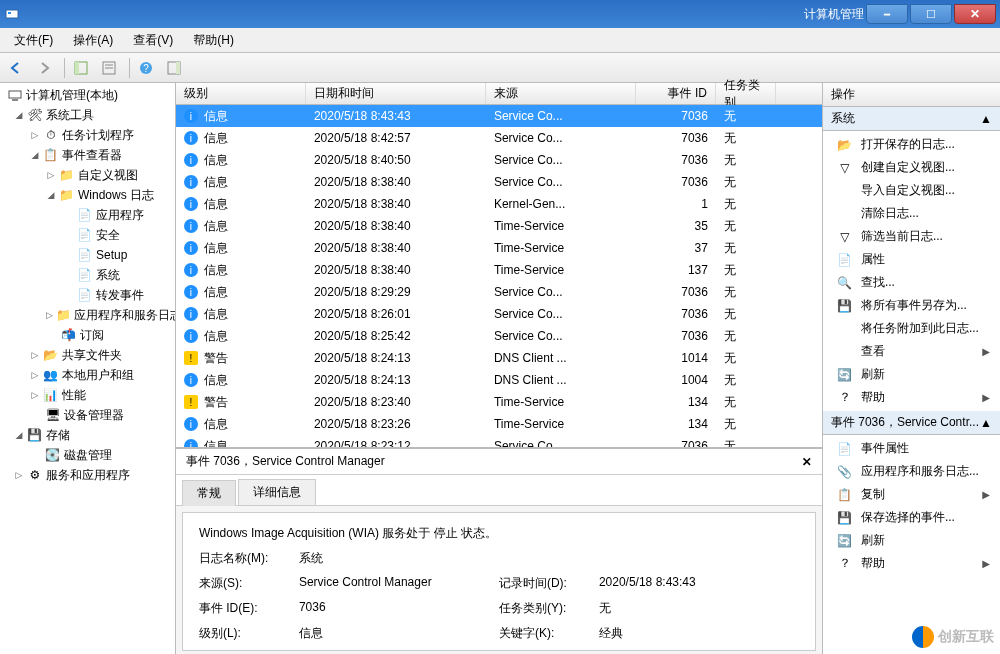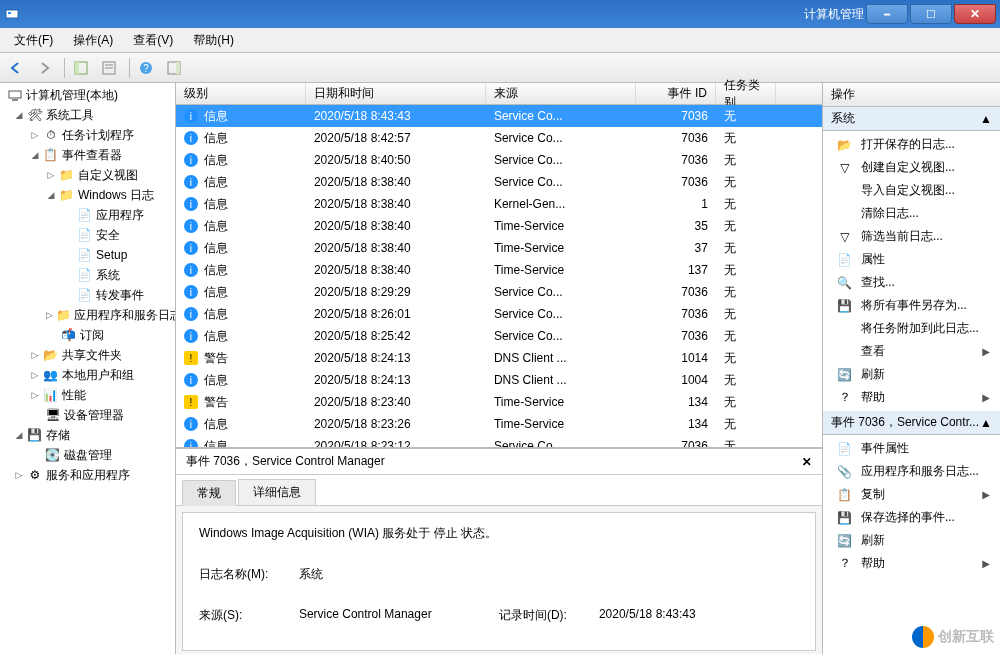--- a/index.html
+++ b/index.html
@@ -54,21 +54,21 @@
 .evt-icon.info::before{content:"i";}
 .evt-icon.warn::before{content:"!";}
 
 
 .detail { border-top:2px solid #bbb; background:#f5f5f5; height:210px; display:flex; flex-direction:column; }
 .detail-title { background:#fff; border-bottom:1px solid #ccc; padding:4px 10px; display:flex; justify-content:space-between; align-items:center; }
 .detail-tabs { display:flex; background:#fff; border-bottom:1px solid #ccc; padding:4px 6px 0 6px; }
 .detail-tab { padding:4px 14px; border:1px solid #ccc; border-bottom:none; margin-right:2px; background:#f0f0f0; cursor:default;}
 .detail-tab.active { background:#e5e5e5; position:relative; top:1px; }
 .detail-body { flex:1; background:#fff; margin:6px; border:1px solid #ccc; padding:12px 16px; overflow:auto; }
-.detail-body .row { display:flex; margin-top:24px; }
+.detail-body .row { display:flex; margin-top:8px; }
 .detail-body .lbl { width:100px; }
 .detail-body .val { width:200px; }
 
 
 .actions-header { background:linear-gradient(to bottom,#fdfdfd,#e9e9e9); border-bottom:1px solid #bbb; padding:3px 8px; font-weight:normal; }
 .actions-section { background:#e4eef9; border-bottom:1px solid #bbb; padding:3px 8px; display:flex; justify-content:space-between; align-items:center;}
 .actions-list { padding:2px 0; }
 .action-item { display:flex; align-items:center; padding:3px 10px 3px 14px; cursor:default; }
 .action-ico { width:16px; height:16px; margin-right:8px; display:flex; align-items:center; justify-content:center; }
 .action-arrow { margin-left:auto; color:#555; font-size:10px;}

